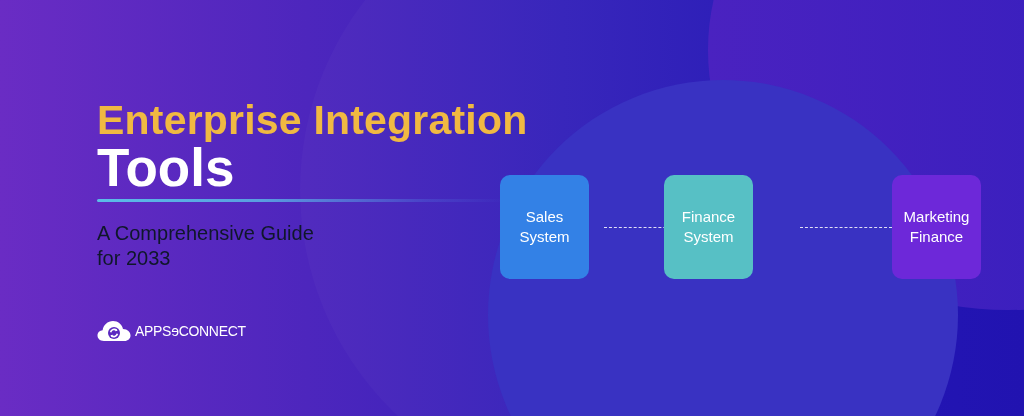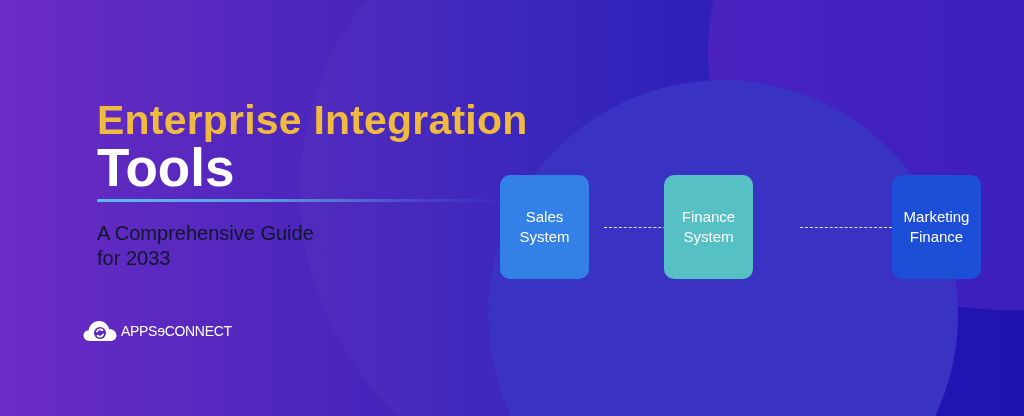--- a/index.html
+++ b/index.html
@@ -33,21 +33,21 @@
   .divider {
     position: absolute; left: 97px; top: 199px; width: 410px; height: 3px;
     background: linear-gradient(90deg, #5bbde8 0%, #5a9ee0 40%, rgba(80,110,220,0.35) 80%, rgba(80,110,220,0) 100%);
     border-radius: 2px;
   }
   .subtitle {
     position: absolute; left: 97px; top: 221px;
     color: #0f172a; font-size: 20px; line-height: 25px;
   }
   .logo {
-    position: absolute; left: 83px; top: 320px; display: flex; align-items: center; gap: 4px;
+    position: absolute; left: 97px; top: 320px; display: flex; align-items: center; gap: 4px;
   }
   .logo-mark { width: 34px; height: 22px; }
   .logo-text {
     color: #ffffff; font-size: 14px; letter-spacing: -0.3px;
   }
   .flow { position: absolute; left: 0; top: 0; width: 1024px; height: 416px; }
   .node {
     position: absolute; top: 175px; width: 89px; height: 104px; border-radius: 10px;
     display: flex; align-items: center; justify-content: center; text-align: center;
     color: #ffffff; font-size: 15px; line-height: 20px; padding-bottom: 0;
@@ -98,19 +98,19 @@
       <span>Sales</span>
       <span>System</span>
     </div>
   </div>
   <div class="node" style="left:664px; background:#57c0c5;justify-content:center;">
     <div>
       <span>Finance</span>
       <span>System</span>
     </div>
   </div>
-  <div class="node" style="left:892px; background:#1d4ed8;">
+  <div class="node" style="left:892px; background:#6d28d9;">
     <div>
       <span>Marketing</span>
       <span>Finance</span>
     </div>
   </div>
 </div>
 
 </body></html>

